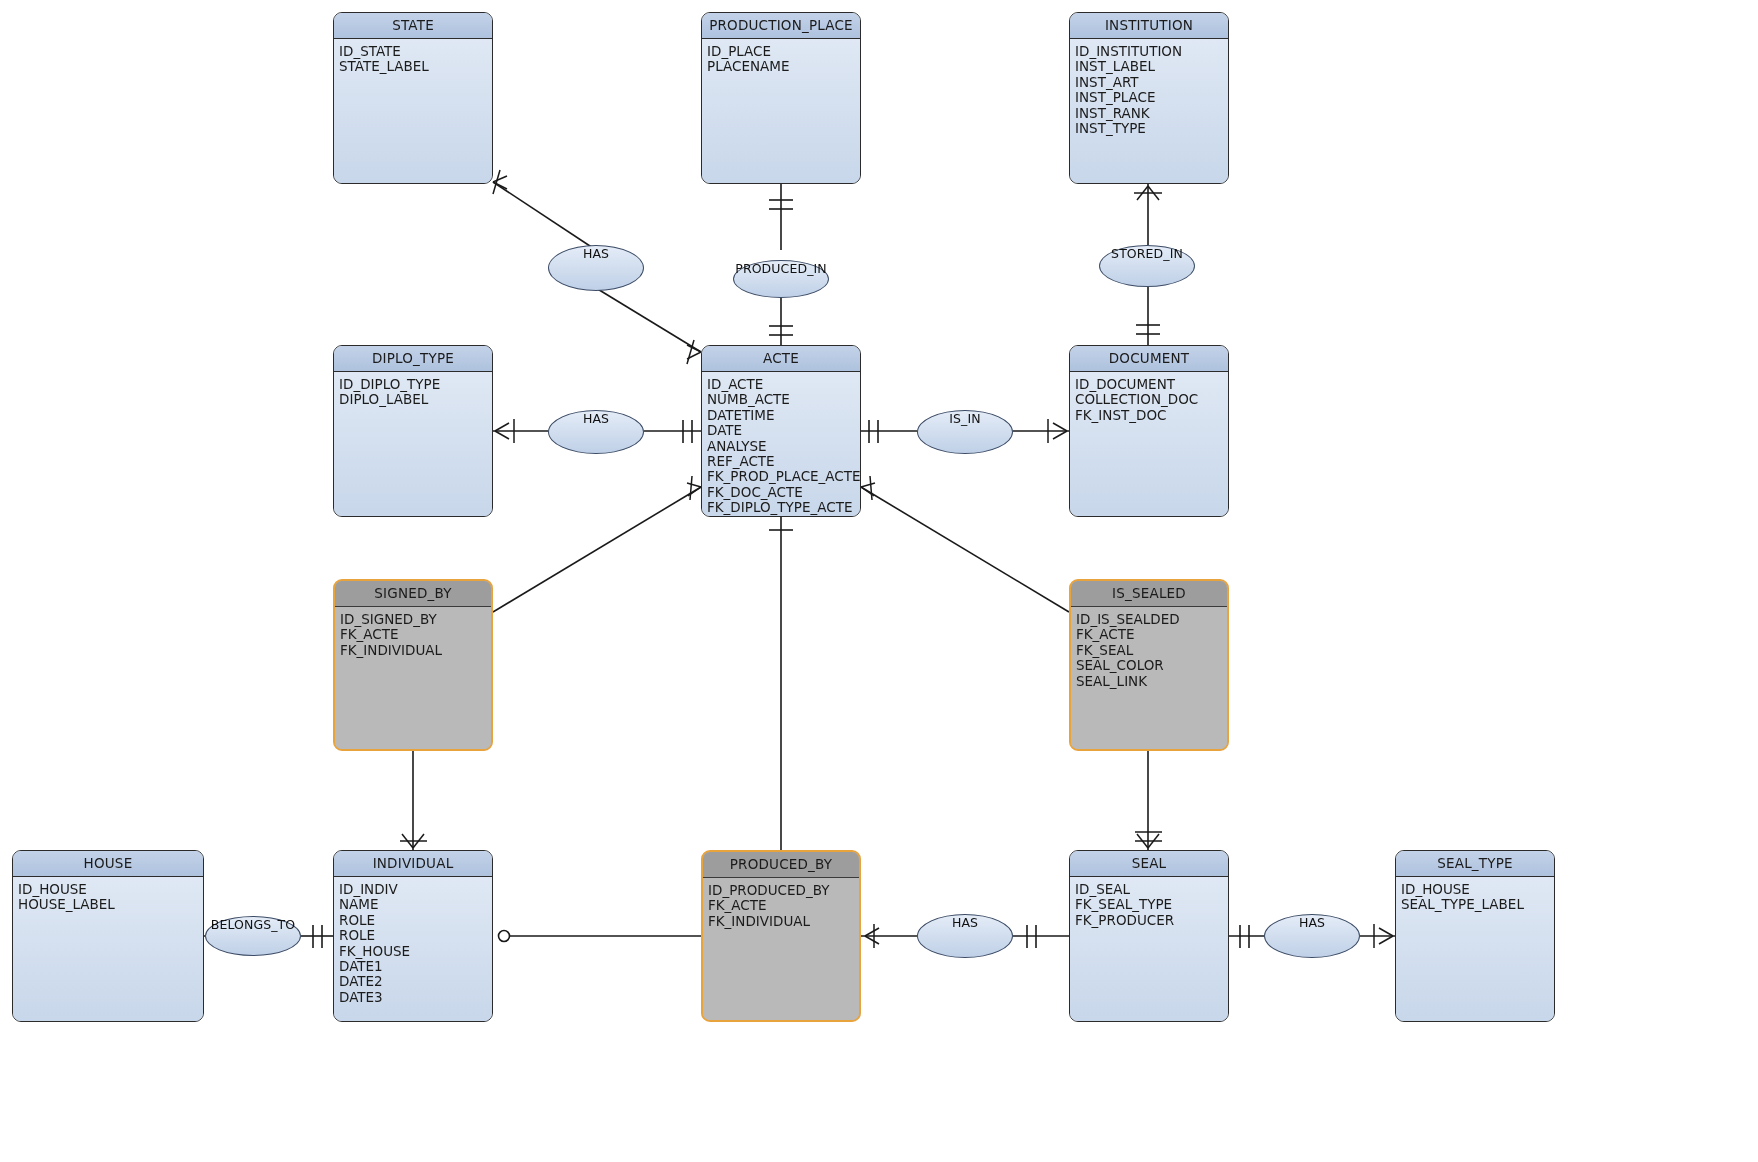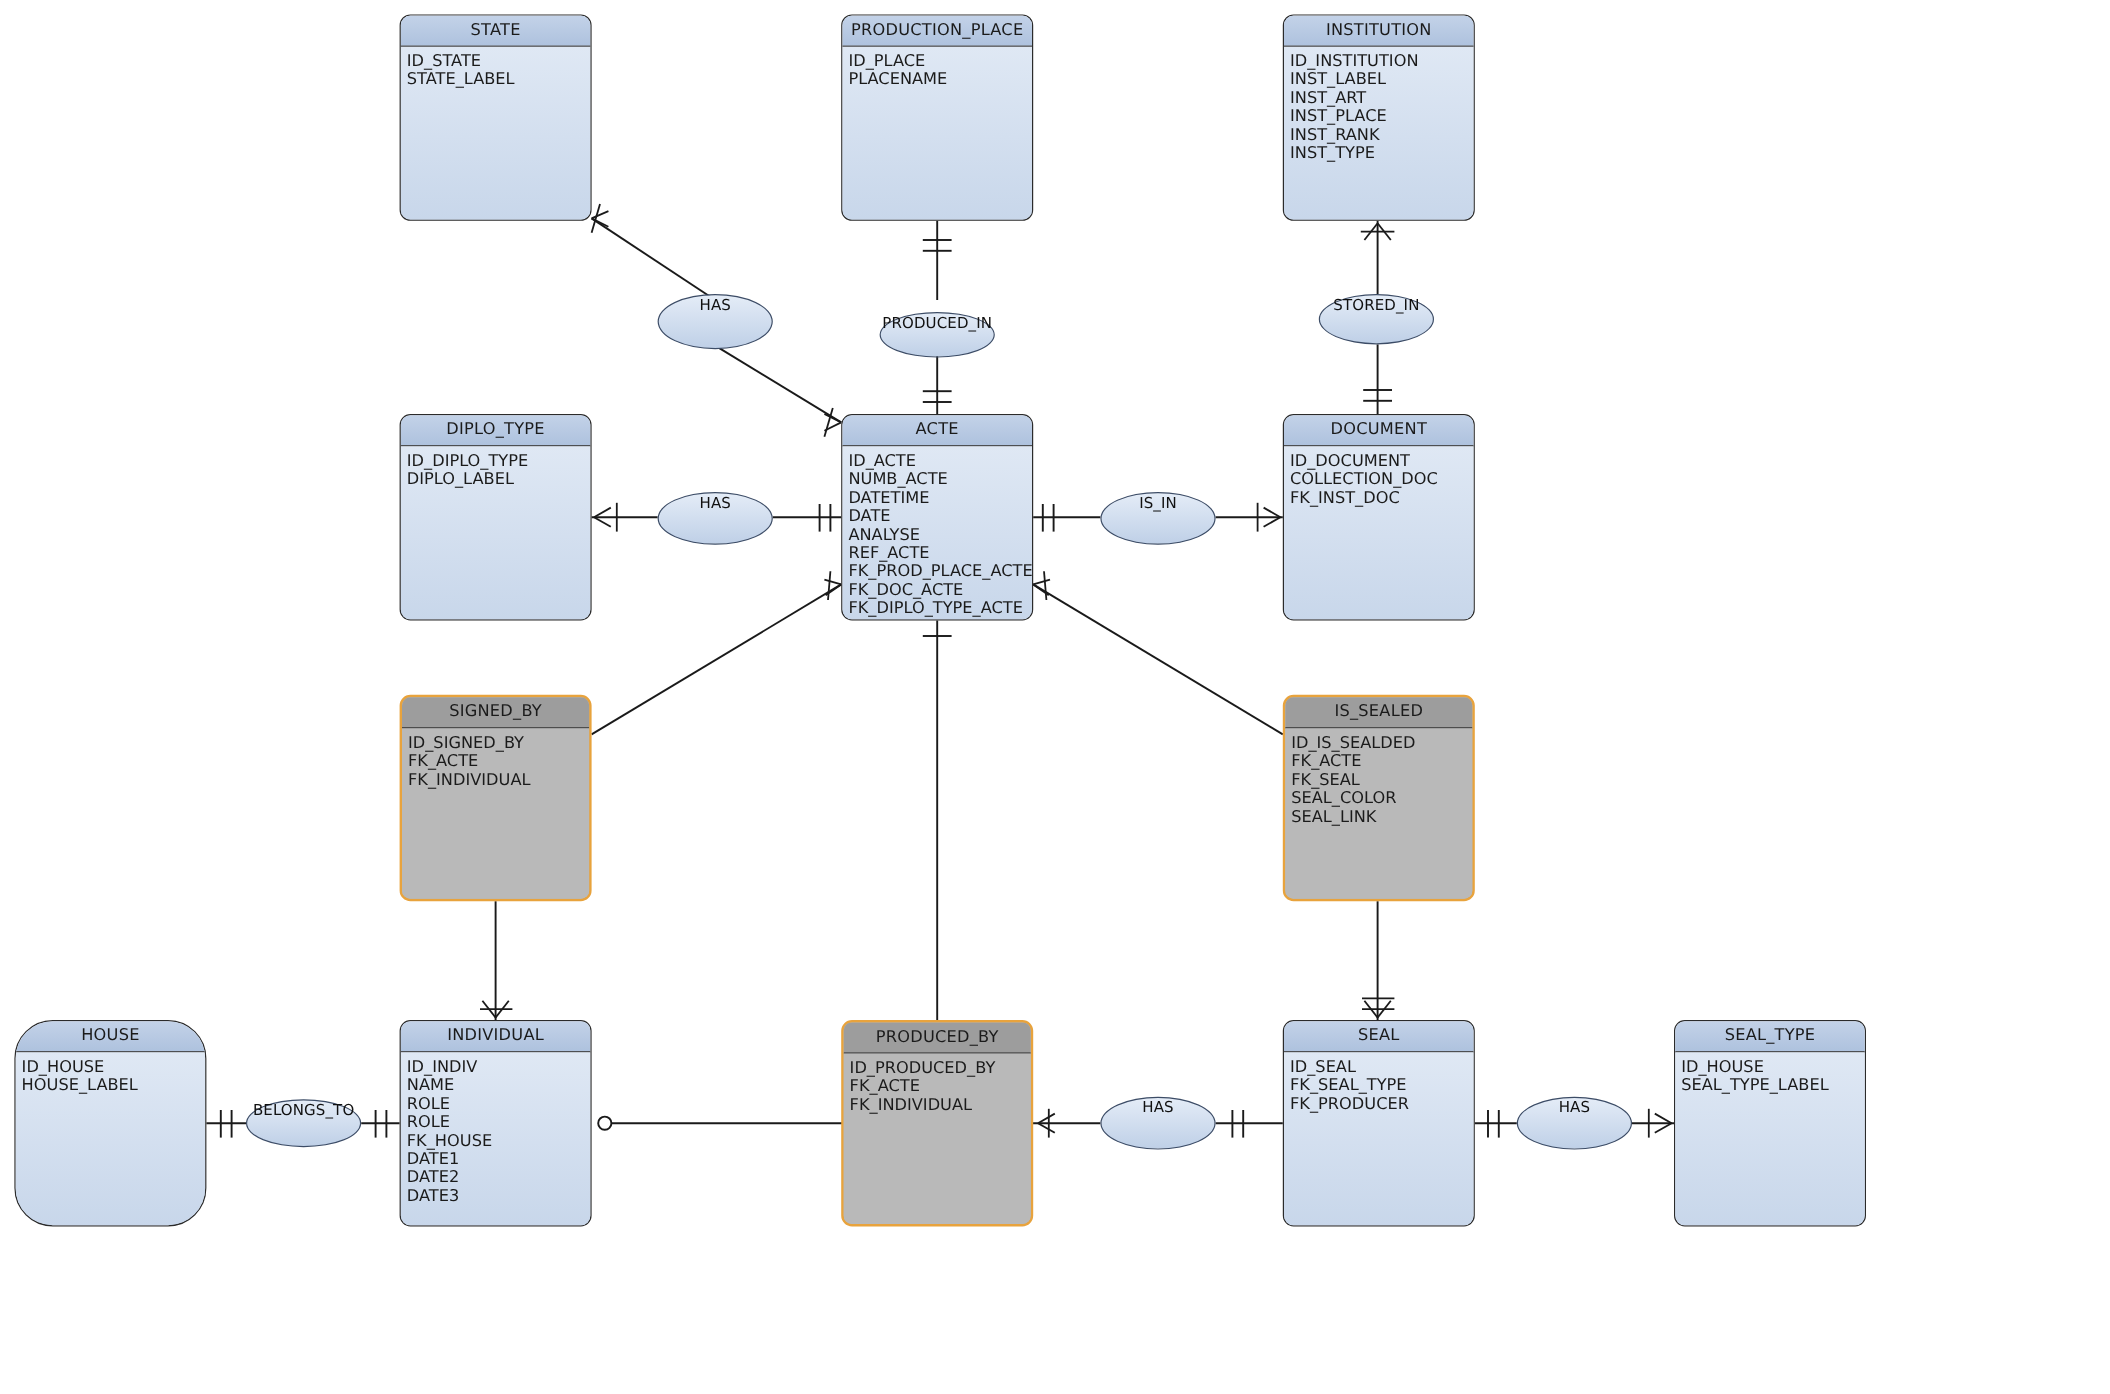--- a/index.html
+++ b/index.html
@@ -271,21 +271,21 @@
     <div class="entity assoc" style="left: 1069px; top: 579px; width: 160px; height: 172px;">
       <div class="ent-title">IS_SEALED</div>
       <div class="ent-body">
         <div class="attr">ID_IS_SEALDED</div>
         <div class="attr">FK_ACTE</div>
         <div class="attr">FK_SEAL</div>
         <div class="attr">SEAL_COLOR</div>
         <div class="attr">SEAL_LINK</div>
       </div>
     </div>
-    <div class="entity" style="left: 12px; top: 850px; width: 160px; height: 172px; border-radius: 32px;">
+    <div class="entity" style="left: 12px; top: 850px; width: 192px; height: 172px;">
       <div class="ent-title">HOUSE</div>
       <div class="ent-body">
         <div class="attr">ID_HOUSE</div>
         <div class="attr">HOUSE_LABEL</div>
       </div>
     </div>
     <div class="entity" style="left: 333px; top: 850px; width: 160px; height: 172px;">
       <div class="ent-title">INDIVIDUAL</div>
       <div class="ent-body">
         <div class="attr">ID_INDIV</div>

